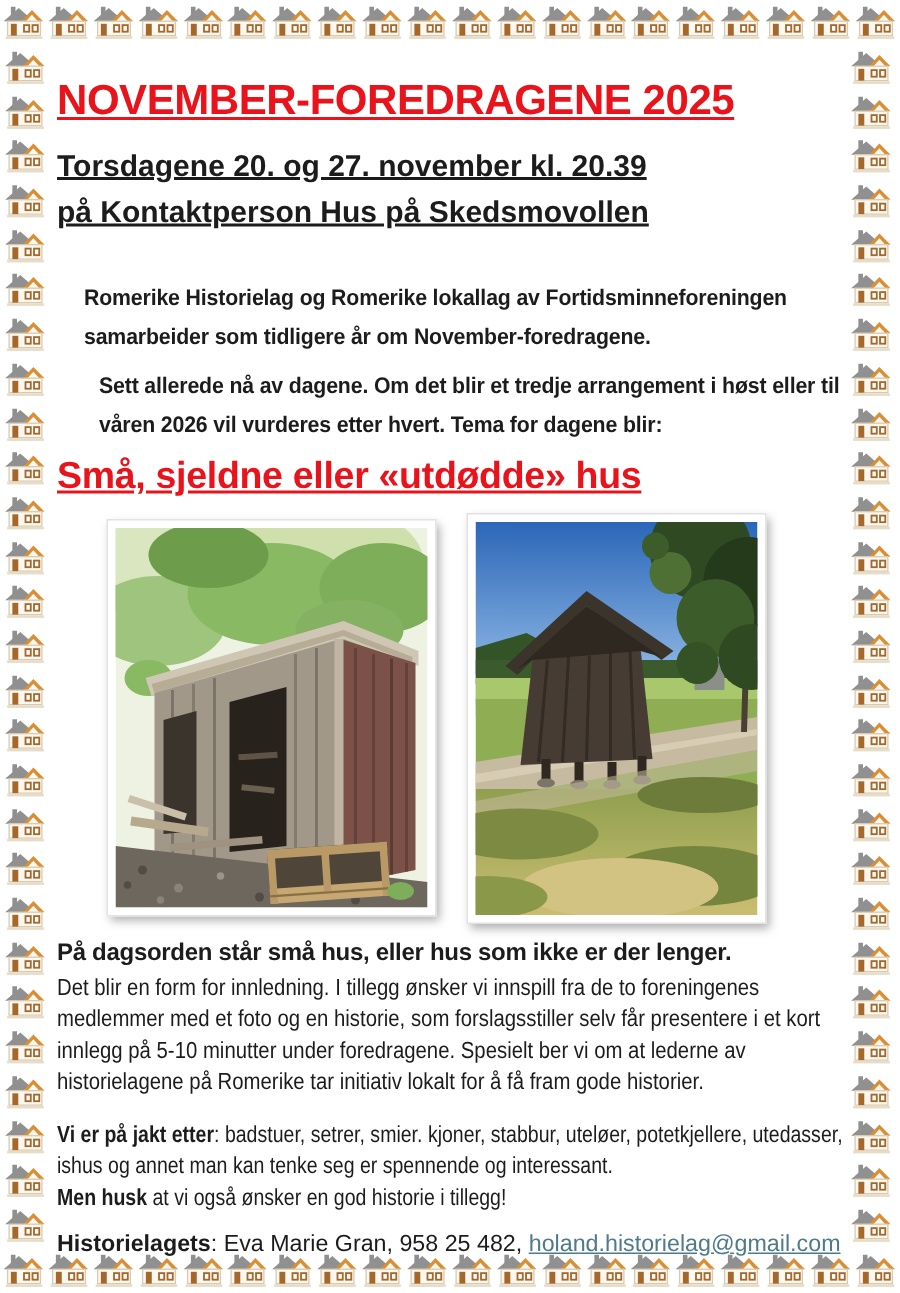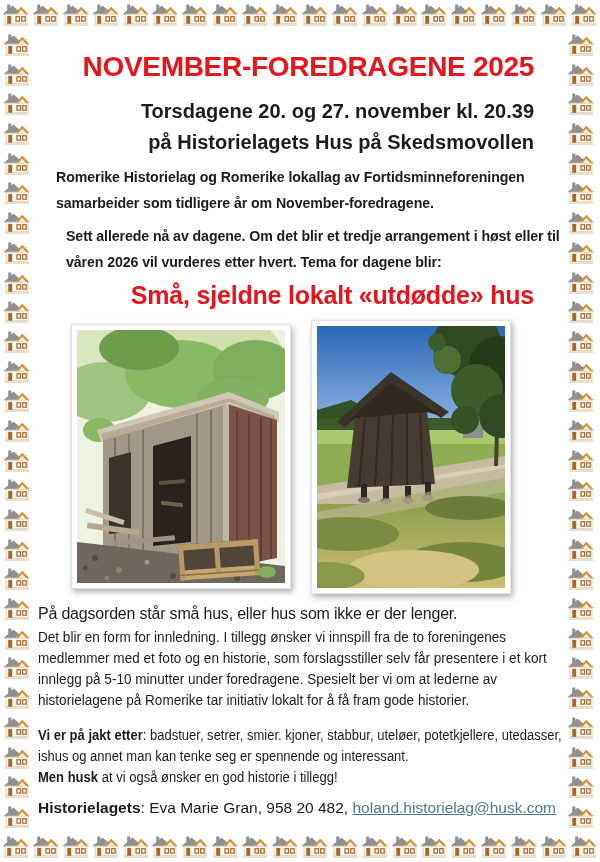--- a/index.html
+++ b/index.html
@@ -11,33 +11,33 @@
   .border-row { position:absolute; left:2px; right:2px; display:flex; justify-content:space-between; }
   .border-row.top { top:2px; }
   .border-row.bottom { bottom:2px; }
   .border-col { position:absolute; top:32px; bottom:32px; width:29px; display:flex; flex-direction:column; justify-content:space-between; }
   .border-col.left { left:3px; }
   .border-col.right { right:4px; }
   .house { flex:0 0 auto; line-height:0; }
 
   
   .content { position:absolute; left:38px; top:30px; width:524px; }
-  .centered { text-align:right; margin-right:28px; }
+  .centered { text-align:left; margin-right:28px;text-decoration:underline; }
   .page-title { font-size:28px; font-weight:bold; line-height:1.2; margin-top:20px; letter-spacing:-0.3px; }
   .subtitle { font-size:20px; font-weight:bold; line-height:31px; margin-top:12px; }
-  .p-bold-wrap { margin-top:6px; margin-left:18px; }
+  .p-bold-wrap { margin-top:28px; margin-left:18px; }
   .p-bold-wrap.second { margin-top:7px; margin-left:28px; }
   .p-bold { font-weight:bold; font-size:15px; line-height:26px; width:555px; transform:scaleX(0.945); transform-origin:0 0; letter-spacing:-0.1px; }
   .theme-heading { font-size:25px; font-weight:bold; line-height:1.25; margin-top:5px; letter-spacing:-0.2px; }
 
   .photos { display:flex; gap:20px; margin-top:13px; margin-left:33px; align-items:flex-start; }
   .photo-frame { background:#fff; border:1px solid #e2e2e2; padding:5px; box-shadow:2px 3px 6px rgba(110,110,110,0.55); line-height:0; }
   .photo-frame.right-photo { margin-top:-4px; }
 
-  .agenda-lead { font-weight:normal; font-size:16px; line-height:19px; margin-top:10px; letter-spacing:-0.2px; }
+  .agenda-lead { font-weight:bold; font-size:16px; line-height:19px; margin-top:10px; letter-spacing:-0.2px; }
   .body-par { font-size:15.5px; line-height:21px; margin-top:3px; width:600px; transform:scaleX(0.875); transform-origin:0 0; }
   .seeking-block { margin-top:14px; font-size:15.5px; line-height:21px; width:625px; transform:scaleX(0.84); transform-origin:0 0; }
   .contact-line { margin-top:10px; font-size:15.5px; line-height:21px; }
   b.lead { font-weight:bold; }
   a.email-link { color:#4e7b89; text-decoration:underline; cursor:pointer; }
 </style>
 </head>
 <body>
 
 <div class="border-row top" id="border-top">
@@ -1082,32 +1082,32 @@
         <rect x="2" y="24.5" width="28" height="2" fill="#e7dcc6"></rect>
       </svg></span>
   </div>
 
 <div class="content">
 
   <div class="page-title centered" style="color:#e8131b;">NOVEMBER-FOREDRAGENE 2025</div>
 
   <div class="subtitle centered">
     <div>Torsdagene 20. og 27. november kl. 20.39</div>
-    <div>på Historielagets Hus på Skedsmovollen</div>
+    <div>på Kontaktperson Hus på Skedsmovollen</div>
   </div>
 
   <div class="p-bold-wrap">
     <div class="p-bold">Romerike Historielag og Romerike lokallag av Fortidsminneforeningen samarbeider som tidligere år om November-foredragene.</div>
   </div>
 
   <div class="p-bold-wrap second">
     <div class="p-bold">Sett allerede nå av dagene. Om det blir et tredje arrangement i høst eller til våren 2026 vil vurderes etter hvert. Tema for dagene blir:</div>
   </div>
 
-  <div class="theme-heading centered" style="color:#e8131b;">Små, sjeldne lokalt «utdødde» hus</div>
+  <div class="theme-heading centered" style="color:#e8131b;">Små, sjeldne eller «utdødde» hus</div>
 
   <div class="photos">
 
     <div class="photo-frame">
       <svg width="208" height="253" viewBox="0 0 208 253">
         <rect x="0" y="0" width="208" height="253" fill="#eef2e2"></rect>
 
         <ellipse cx="40" cy="28" rx="62" ry="36" fill="#d9e6bf"></ellipse>
         <ellipse cx="130" cy="22" rx="75" ry="40" fill="#cfe0ad"></ellipse>
         <ellipse cx="28" cy="62" rx="46" ry="30" fill="#9fc47e"></ellipse>
@@ -1237,15 +1237,15 @@
 
   <div class="agenda-lead">På dagsorden står små hus, eller hus som ikke er der lenger.</div>
 
   <div class="body-par">Det blir en form for innledning. I tillegg ønsker vi innspill fra de to foreningenes medlemmer med et foto og en historie, som forslagsstiller selv får presentere i et kort innlegg på 5-10 minutter under foredragene. Spesielt ber vi om at lederne av historielagene på Romerike tar initiativ lokalt for å få fram gode historier.</div>
 
   <div class="seeking-block">
     <div><b class="lead">Vi er på jakt etter</b><span>: badstuer, setrer, smier. kjoner, stabbur, uteløer, potetkjellere, utedasser, ishus og annet man kan tenke seg er spennende og interessant.</span></div>
     <div><b class="lead">Men husk</b><span> at vi også ønsker en god historie i tillegg!</span></div>
   </div>
 
-  <div class="contact-line"><b class="lead">Historielagets</b><span>: Eva Marie Gran, 958 20 482, </span><a class="email-link">holand.historielag@husk.com</a></div>
+  <div class="contact-line"><b class="lead">Historielagets</b><span>: Eva Marie Gran, 958 25 482, </span><a class="email-link">holand.historielag@gmail.com</a></div>
 
 </div>
 
 </body></html>

